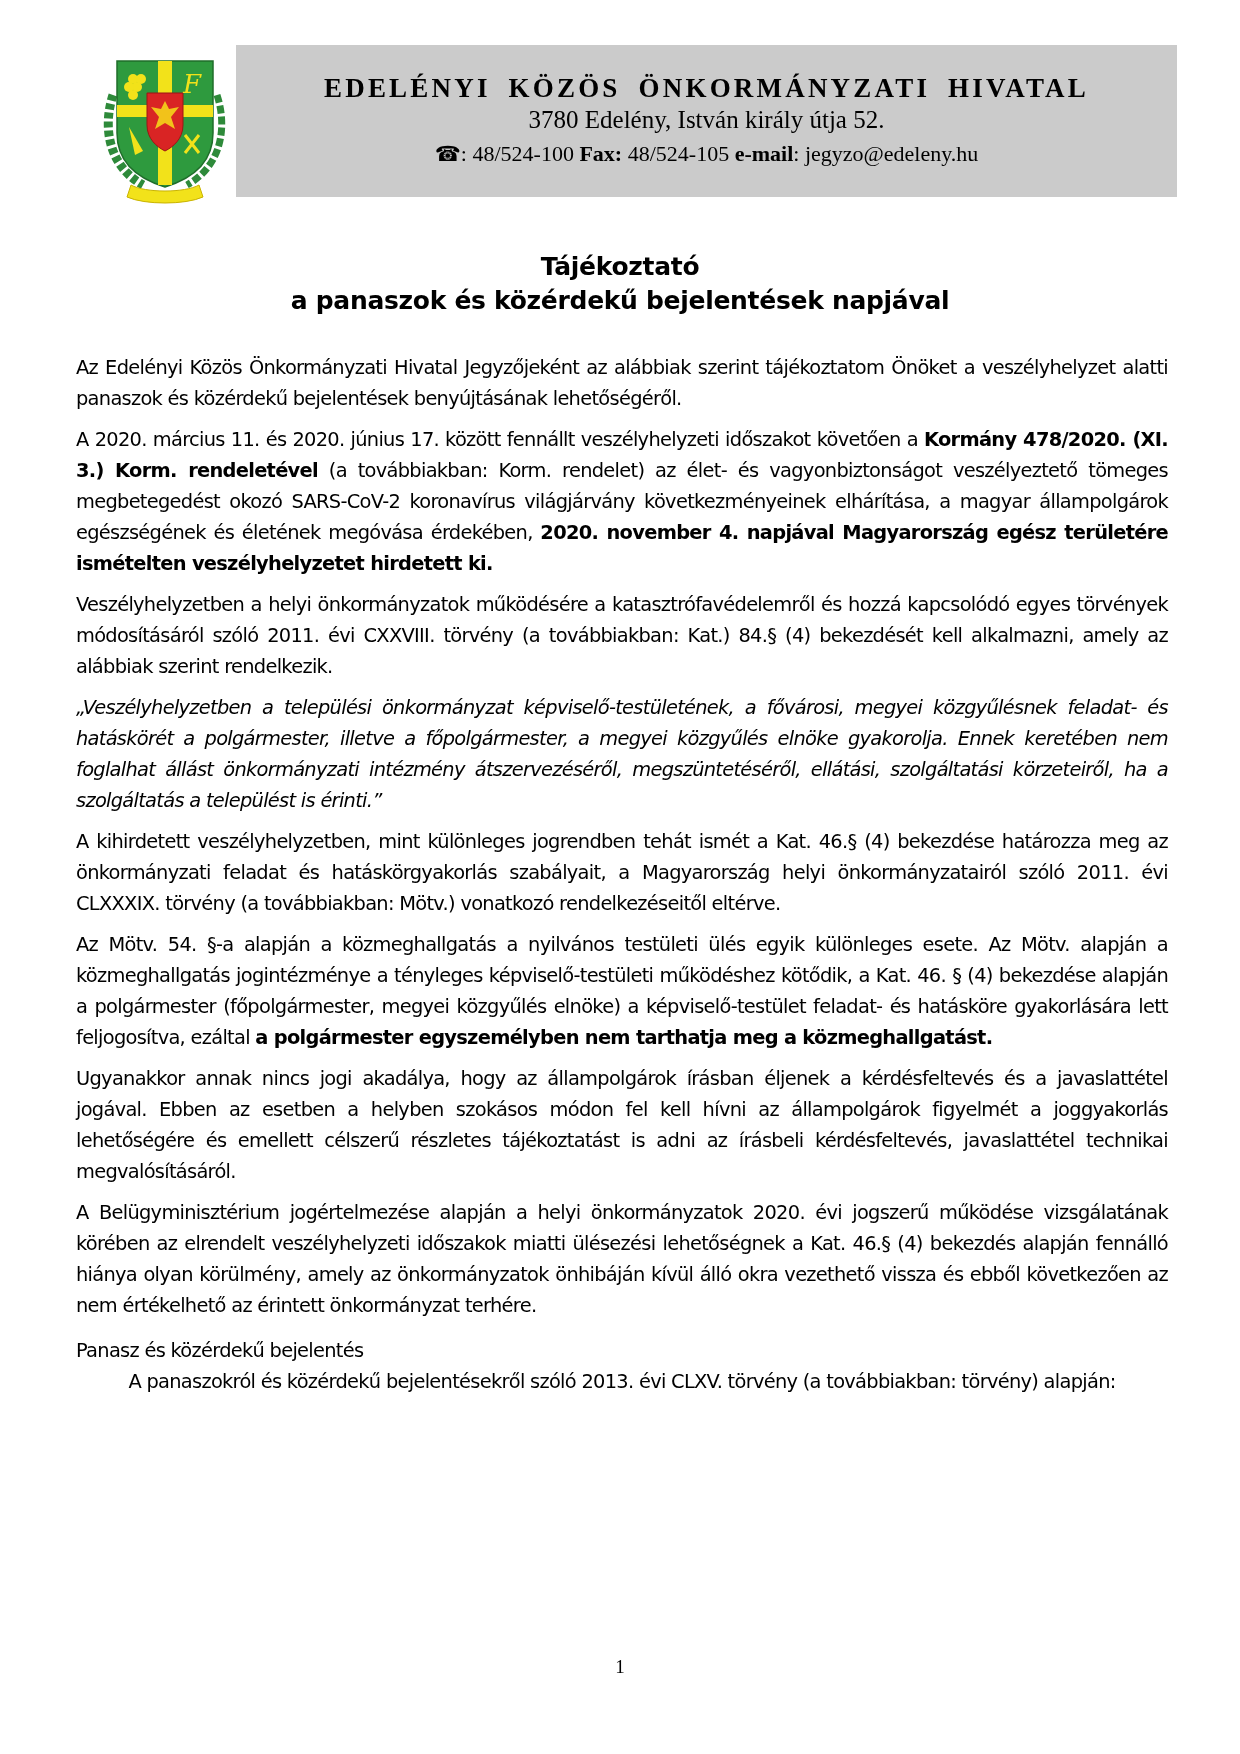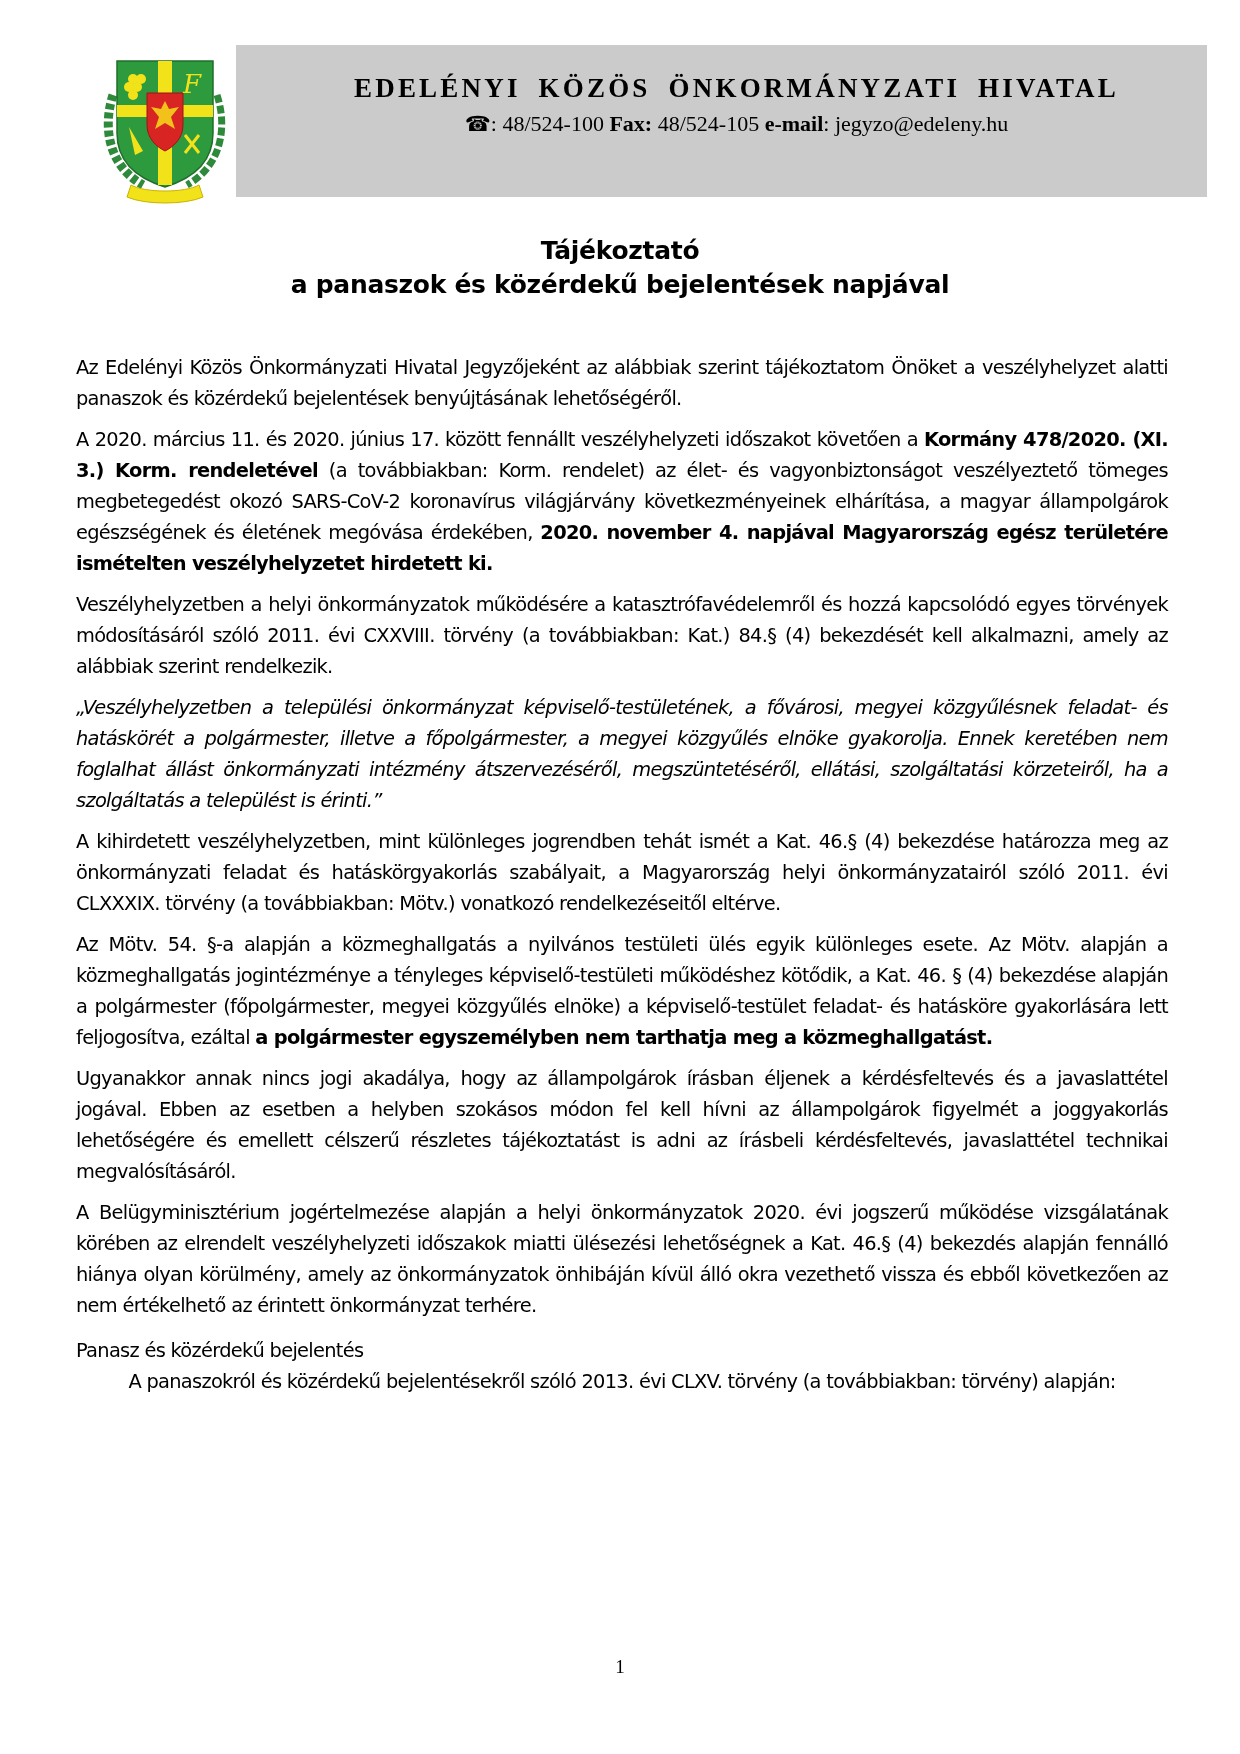--- a/index.html
+++ b/index.html
@@ -3,29 +3,29 @@
 <meta charset="utf-8">
 <style>
   html, body { margin: 0; padding: 0; background: #ffffff; }
   body { width: 1240px; height: 1754px; position: relative; overflow: hidden; color: #000; }
   .page { position: absolute; left: 0; top: 0; width: 1240px; height: 1754px; }
 
   
   .header { position: absolute; left: 75px; top: 45px; width: 1102px; height: 152px; }
   .crest { position: absolute; left: 20px; top: 10px; width: 140px; height: 150px; }
   .banner { position: absolute; left: 161px; top: 0; width: 941px; height: 152px; background: #cbcbcb; text-align: center;
-            font-family: "Liberation Serif", "DejaVu Serif", serif; padding-left: 30px; }
+            font-family: "Liberation Serif", "DejaVu Serif", serif; }
   .banner-title { margin-top: 28px; font-size: 27px; font-weight: bold; letter-spacing: 3.2px; word-spacing: 8px; }
   .banner-address { font-size: 25px; margin-top: 2px; }
   .banner-contact { font-size: 22px; margin-top: 7px; }
   .banner-contact b { font-weight: bold; }
   .phone-glyph { font-size: 21px; }
 
   
-  .doc-title { position: absolute; left: 0; width: 1240px; text-align: center; top: 234px;
+  .doc-title { position: absolute; left: 0; width: 1240px; text-align: center; top: 250px;
                font-family: "DejaVu Sans", sans-serif; font-weight: bold; font-size: 25px; line-height: 34px; letter-spacing: -0.3px; }
 
   
   .body-text { position: absolute; left: 76px; width: 1092px; top: 352px;
                font-family: "DejaVu Sans", sans-serif; font-size: 19.4px; line-height: 31px; letter-spacing: -0.7px; }
   .body-text p { margin: 0 0 10px 0; text-align: justify; }
   .body-text p.italic { font-style: italic; }
   .body-text b { font-weight: bold; }
   .section-heading { text-align: center; font-weight: normal; margin: 14px 0 0 0 !important; }
   .page-number { position: absolute; left: 0; width: 1240px; top: 1656px; text-align: center;
@@ -61,20 +61,21 @@
 
       <path d="M90 80 L104 98 M104 80 L90 98" stroke="#f2e21a" stroke-width="3"></path>
 
       <path d="M34 72 L48 96 L40 100 Z" fill="#f2e21a"></path>
 
       <path d="M36 130 C50 138 90 138 104 130 L108 142 C90 150 50 150 32 142 Z" fill="#f2e21a" stroke="#c9b300" stroke-width="1"></path>
     </svg>
 
     <div class="banner">
       <div class="banner-title">EDELÉNYI KÖZÖS ÖNKORMÁNYZATI HIVATAL</div>
+      <div class="banner-address">3780 Edelény, István király útja 52.</div>
       <div class="banner-contact">
         <span class="phone-glyph">☎</span><span>: </span><span>48/524-100</span>
         <b>Fax:</b>
         <span>48/524-105</span>
         <b>e-mail</b><span>: </span><span>jegyzo@edeleny.hu</span>
       </div>
     </div>
   </div>
 
   <div class="doc-title">

